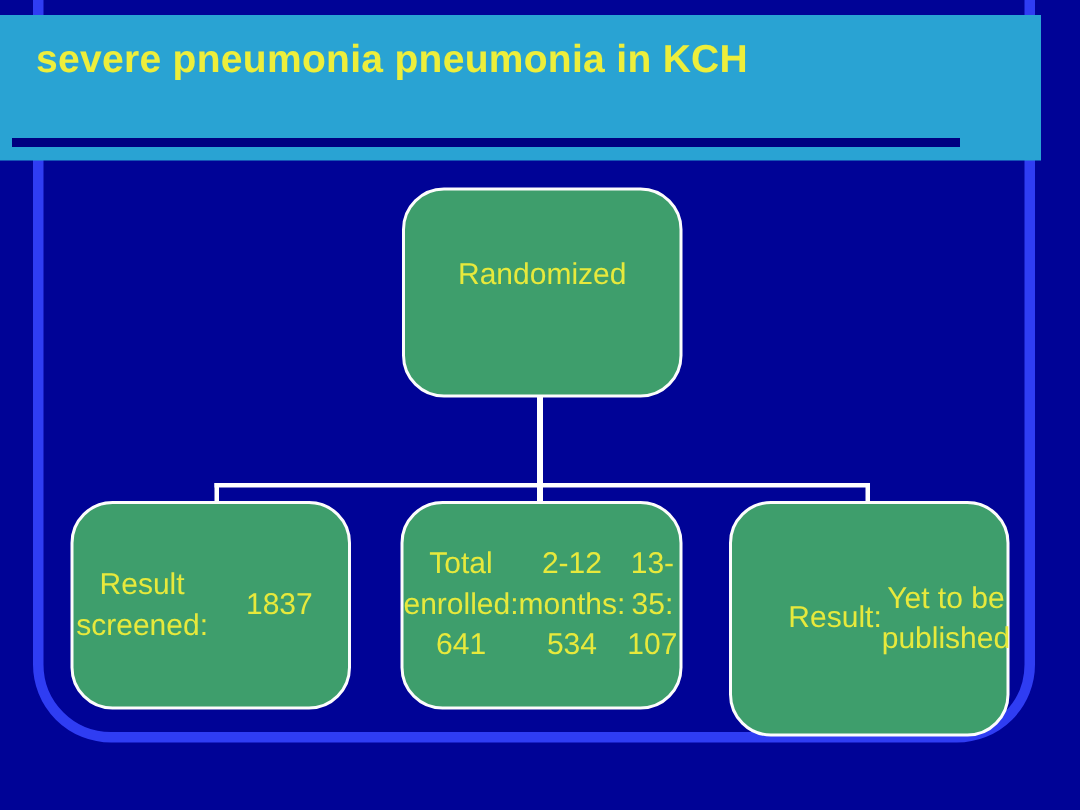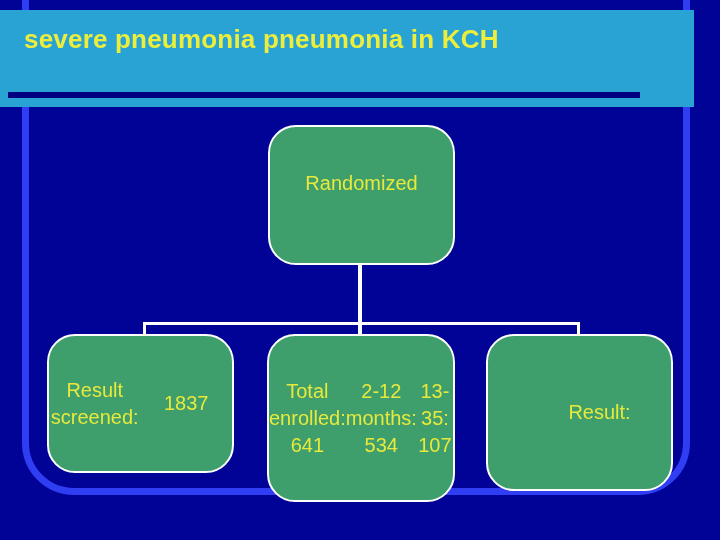--- a/index.html
+++ b/index.html
@@ -38,21 +38,21 @@
   
   .node{
     position:absolute;box-sizing:border-box;
     background:#3E9E6C;border:2px solid #FCFCFC;border-radius:28px;
     display:flex;flex-direction:row;justify-content:center;align-items:center;
     text-align:center;color:#E7E93C;font-size:20px;line-height:27px;
     z-index:4;
   }
   .node-root{left:268px;top:125px;width:187px;height:140px;padding-bottom:24px;}
   .node-screened{left:47px;top:334px;width:187px;height:139px;}
-  .node-enrolled{left:267px;top:334px;width:188px;height:168px;}
+  .node-enrolled{left:267px;top:334px;width:188px;height:139px;}
   .node-result{left:486px;top:334px;width:187px;height:157px;padding-left:40px;}
   .node div{width:100%;}
 </style>
 </head>
 <body>
 
 <div class="slide">
 
   <div class="frame"></div>
 
@@ -79,15 +79,16 @@
   </div>
 
   <div class="node node-enrolled">
     <div>Total enrolled: 641</div>
     <div>2-12 months: 534</div>
     <div>13-35: 107</div>
   </div>
 
   <div class="node node-result">
     <div>Result:</div>
+    <div>Yet to be published</div>
   </div>
 
 </div>
 
 </body></html>

